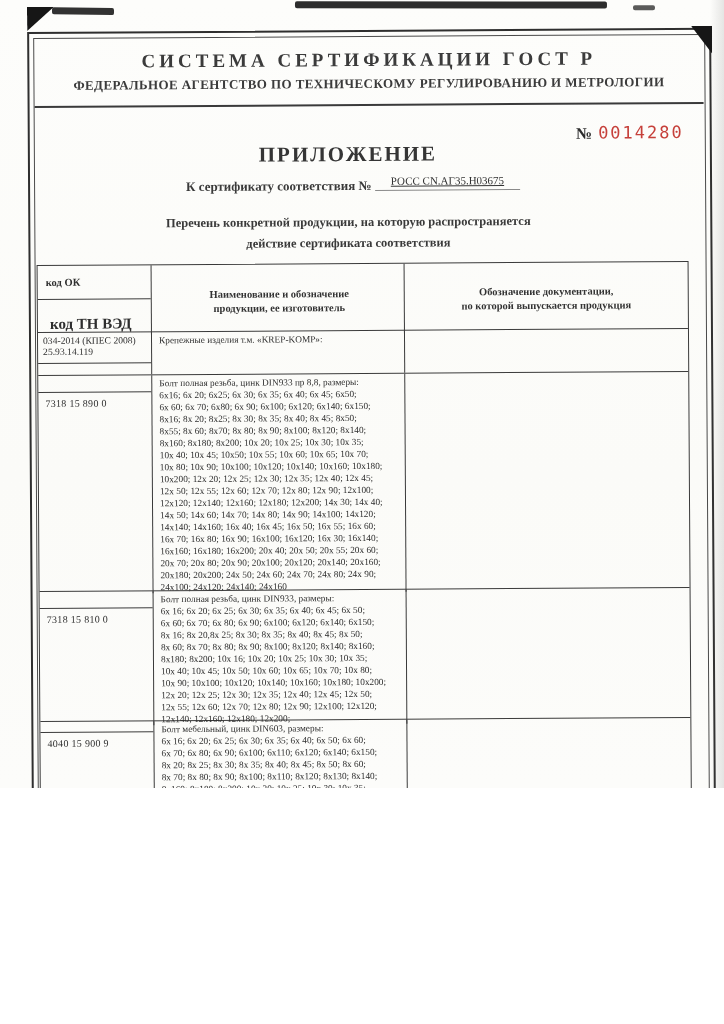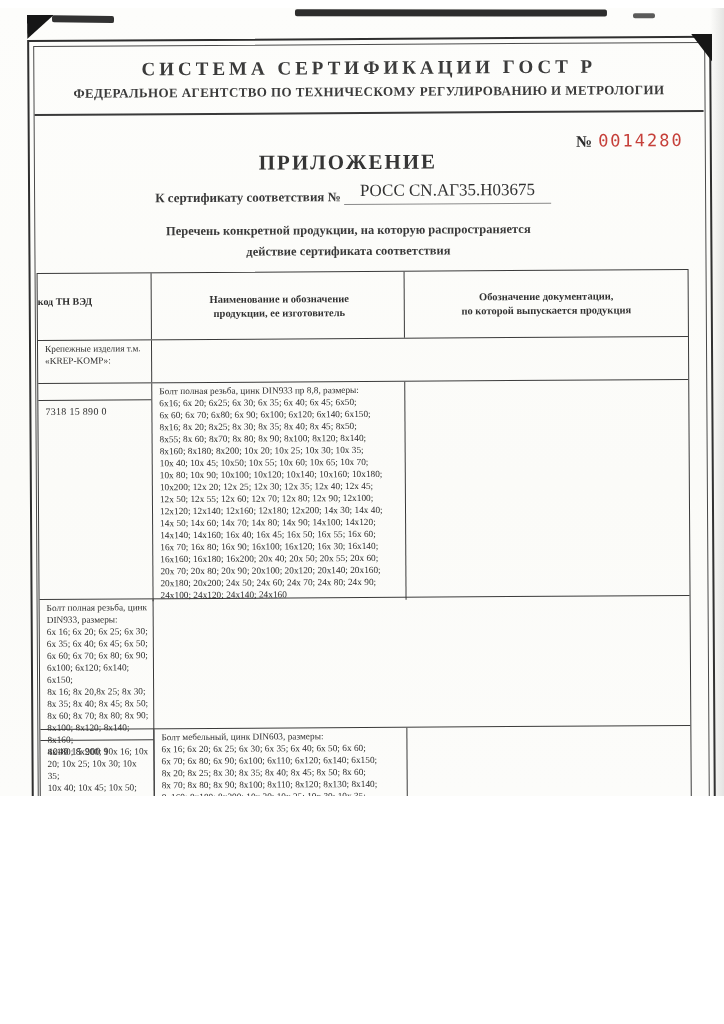--- a/index.html
+++ b/index.html
@@ -1,47 +1,47 @@
 <!DOCTYPE html>
 <html><head>
 <meta charset="utf-8">
 <style>
   html,body{margin:0;padding:0;background:#ffffff;}
   .sheet{
     position:relative;width:724px;height:788px;overflow:hidden;
     background:linear-gradient(180deg,#fdfdfb 0%,#fbfbf8 60%,#fcfcfa 100%);
-    font-family:"Liberation Serif","DejaVu Serif",serif;color:#2e2e2e;margin-top:8px;
+    font-family:"Liberation Serif","DejaVu Serif",serif;color:#2e2e2e;
   }
   .tilt{position:absolute;inset:0;transform:rotate(-0.35deg);transform-origin:360px 500px;}
   .frame-outer{position:absolute;left:30px;top:30px;width:680px;height:953px;border:2px solid #2f2f2f;}
   .frame-inner{position:absolute;left:36px;top:36px;width:670px;height:941px;border:1px solid #4a4a4a;}
   .header-sep{position:absolute;left:37px;top:104px;width:669px;border-top:2px solid #3a3a3a;}
   .header-box{position:absolute;left:37px;top:40px;width:669px;text-align:center;}
   .h1{font-size:19px;font-weight:bold;letter-spacing:4px;color:#3b3b3b;margin-top:9px;}
   .h2{font-size:13px;font-weight:bold;letter-spacing:0.4px;color:#3b3b3b;margin-top:5px;}
   .serial{position:absolute;right:38px;top:124px;}
   .serial-no{font-size:16px;font-weight:bold;color:#2c2c2c;margin-right:6px;}
   .serial-digits{font-family:"DejaVu Sans Mono",monospace;font-size:17px;letter-spacing:2px;color:#c6403a;}
   .doc-title{position:absolute;left:0;top:142px;width:700px;text-align:center;font-size:21px;font-weight:bold;letter-spacing:2px;color:#353535;}
   .cert-line{position:absolute;left:0;top:178px;width:710px;text-align:center;font-size:13px;font-weight:bold;color:#3a3a3a;}
-  .cert-value{display:inline-block;font-size:17px;font-weight:normal;border-bottom:1px solid #8a8a8a;padding:0 16px 3px 16px;transform:translateY(-5px);color:#333;}
+  .cert-value{display:inline-block;font-size:11px;font-weight:normal;border-bottom:1px solid #8a8a8a;padding:0 16px 3px 16px;transform:translateY(-5px);color:#333;text-decoration:underline;}
   .desc{position:absolute;left:0;top:212px;width:700px;text-align:center;font-size:12.5px;font-weight:bold;line-height:21px;color:#3a3a3a;}
   .ml{white-space:pre-line;}
 
   
   .tbl{position:absolute;left:38px;top:263px;width:652px;border:1.5px solid #3a3a3a;box-sizing:border-box;font-size:9.3px;}
   .trow{display:grid;grid-template-columns:114px 253px 1fr;box-sizing:border-box;}
   .trow > div{box-sizing:border-box;}
   .c1{border-right:1px solid #3a3a3a;}
   .c2{border-right:1px solid #3a3a3a;padding:2px 4px 0 7px;line-height:12px;}
   .c3{padding:2px 4px;}
   .thead{height:67px;border-bottom:1.5px solid #3a3a3a;}
   .thead .hc{display:flex;align-items:center;justify-content:center;text-align:center;font-weight:bold;font-size:10.5px;line-height:14px;color:#333;}
   .h-c1-top{height:33px;border-bottom:1px solid #3a3a3a;display:flex;align-items:center;padding-left:8px;font-weight:bold;font-size:10.5px;}
-  .h-c1-bot{height:33px;display:flex;align-items:flex-end;padding:0 0 4px 0;font-weight:bold;font-size:10px;font-family:Liberation Serif, serif;}
+  .h-c1-bot{height:33px;display:flex;align-items:flex-end;padding:0 0 4px 12px;font-weight:bold;font-size:15px;font-family:Liberation Serif, serif;}
   .r1{height:42px;}
   .r2{height:216px;border-top:1.5px solid #3a3a3a;}
   .r3{height:130px;border-top:1.5px solid #3a3a3a;}
   .r4{height:102px;border-top:1.5px solid #3a3a3a;}
   .code-cell{font-size:9.6px;line-height:11px;padding:2px 2px 0 5px;}
   .code-wrap1{height:28px;border-bottom:1px solid #3a3a3a;}
   .strip{border-bottom:1px solid #3a3a3a;}
   .strip16{height:16px;}
   .strip10{height:10px;}
   .code-big{font-size:10px;padding:5px 0 0 7px;letter-spacing:0.3px;}
@@ -105,29 +105,34 @@
       <span>К сертификату соответствия №</span>
       <span class="cert-value">РОСС CN.АГ35.Н03675</span>
     </div>
 
     <div class="desc ml">Перечень конкретной продукции,  на которую распространяется
 действие сертификата соответствия</div>
 
     <div class="tbl">
       <div class="trow thead">
         <div class="c1">
+          <div class="h-c1-top">код ОК</div>
           <div class="h-c1-bot">код ТН ВЭД</div>
         </div>
         <div class="c2 hc ml">Наименование и обозначение
 продукции, ее изготовитель</div>
         <div class="c3 hc ml">Обозначение документации,
 по которой выпускается продукция</div>
       </div>
 
       <div class="trow r1">
+        <div class="c1">
+          <div class="code-cell code-wrap1 ml">034-2014 (КПЕС 2008)
+25.93.14.119</div>
+        </div>
         <div class="c2 ml">Крепежные изделия т.м. «KREP-KOMP»:</div>
         <div class="c3 ml"></div>
       </div>
 
       <div class="trow r2">
         <div class="c1">
           <div class="strip strip16"></div>
           <div class="code-big">7318 15 890 0</div>
         </div>
         <div class="c2 ml">Болт полная резьба, цинк DIN933 пр 8,8, размеры:
@@ -145,20 +150,24 @@
 14x140; 14x160; 16x 40; 16x 45; 16x 50; 16x 55; 16x 60;
 16x 70; 16x 80; 16x 90; 16x100; 16x120; 16x 30; 16x140;
 16x160; 16x180; 16x200; 20x 40; 20x 50; 20x 55; 20x 60;
 20x 70; 20x 80; 20x 90; 20x100; 20x120; 20x140; 20x160;
 20x180; 20x200; 24x 50; 24x 60; 24x 70; 24x 80; 24x 90;
 24x100; 24x120; 24x140; 24x160</div>
         <div class="c3 ml"></div>
       </div>
 
       <div class="trow r3">
+        <div class="c1">
+          <div class="strip strip16"></div>
+          <div class="code-big">7318 15 810 0</div>
+        </div>
         <div class="c2 ml">Болт полная резьба, цинк DIN933, размеры:
 6x 16; 6x 20; 6x 25; 6x 30; 6x 35; 6x 40; 6x 45; 6x 50;
 6x 60; 6x 70; 6x 80; 6x 90; 6x100; 6x120; 6x140; 6x150;
 8x 16; 8x 20,8x 25; 8x 30; 8x 35; 8x 40; 8x 45; 8x 50;
 8x 60; 8x 70; 8x 80; 8x 90; 8x100; 8x120; 8x140; 8x160;
 8x180; 8x200; 10x 16; 10x 20; 10x 25; 10x 30; 10x 35;
 10x 40; 10x 45; 10x 50; 10x 60; 10x 65; 10x 70; 10x 80;
 10x 90; 10x100; 10x120; 10x140; 10x160; 10x180; 10x200;
 12x 20; 12x 25; 12x 30; 12x 35; 12x 40; 12x 45; 12x 50;
 12x 55; 12x 60; 12x 70; 12x 80; 12x 90; 12x100; 12x120;

